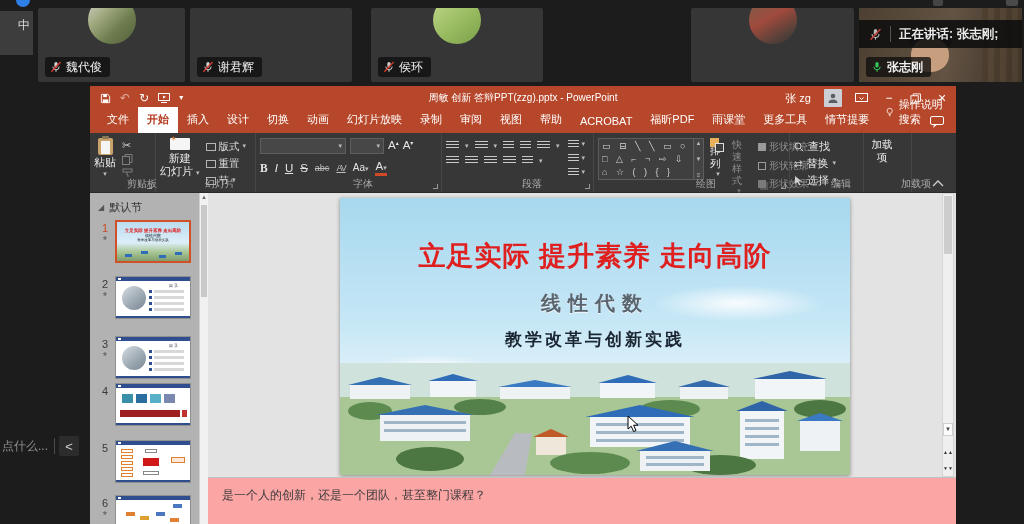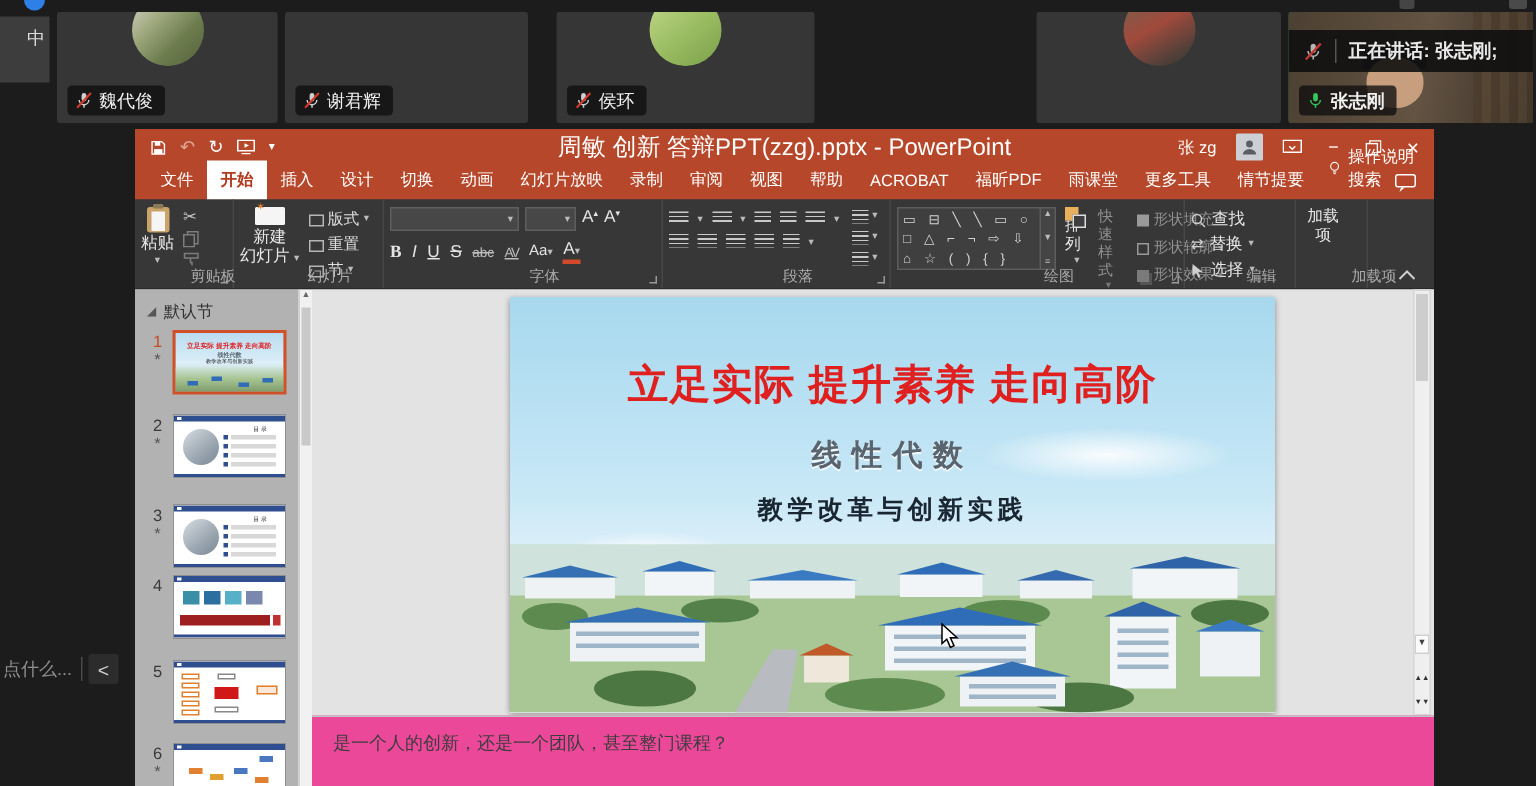--- a/index.html
+++ b/index.html
@@ -45,21 +45,21 @@
   .chat .col{color:#cfcfcf;font-size:13px;width:20px;height:20px;display:flex;align-items:center;justify-content:center;
              background:#2c2c2c;border-radius:2px;margin-left:4px;}
 
   
   .ppt{position:absolute;left:90px;top:86px;width:866px;height:438px;background:#373737;}
   .tbar{position:relative;height:24px;background:#b7472a;display:flex;align-items:center;}
   .qat{display:flex;align-items:center;gap:9px;margin-left:10px;color:#fff;}
   .qat .g{font-size:12px;line-height:1;}
   .qat .dim{color:#dfa898;}
   .wtitle{position:absolute;left:50%;top:0;transform:translateX(-50%);height:24px;display:flex;align-items:center;
-          color:#fff;font-size:16px;white-space:nowrap;}
+          color:#fff;font-size:10px;white-space:nowrap;}
   .wright{position:absolute;right:6px;top:0;height:24px;display:flex;align-items:center;gap:13px;color:#fff;}
   .acct{font-size:11px;}
   .acct-av{width:18px;height:18px;background:#ccd0d5;border-radius:1px;display:flex;align-items:center;justify-content:center;}
   .wbtn{font-size:12px;line-height:1;width:16px;text-align:center;}
   .tabs{position:relative;height:23px;background:#b7472a;display:flex;align-items:flex-end;padding-left:8px;}
   .tab{font-size:11px;color:#fff;padding:5px 9px 6px;white-space:nowrap;}
   .tab.sel{background:#ffffff;color:#b33a1e;font-weight:bold;}
   .tellme{display:flex;align-items:center;gap:5px;color:#fff;font-size:11px;padding:5px 8px 6px;}
   .cmt{position:absolute;right:12px;bottom:5px;}
 
@@ -161,21 +161,21 @@
   .sl-sub2{position:absolute;left:0;right:0;top:130px;text-align:center;font-size:17px;font-weight:bold;color:#1b2633;
            letter-spacing:3px;}
   .photo{position:absolute;left:0;right:0;bottom:0;height:112px;}
   .cursor{position:absolute;left:419px;top:222px;}
   .vscroll{position:absolute;right:2px;top:0;bottom:0;width:12px;background:#efefef;border:1px solid #d5d5d5;}
   .vscroll .th{position:absolute;left:1px;top:2px;width:8px;height:58px;background:#cdcdcd;}
   .vscroll .dn{position:absolute;left:0;right:0;bottom:40px;height:13px;background:#fbfbfb;border:1px solid #cfcfcf;
                text-align:center;font-size:6px;color:#444;line-height:11px;}
   .vscroll .pv,.vscroll .nx{position:absolute;left:0;right:0;text-align:center;font-size:5px;color:#333;line-height:4.5px;}
   .vscroll .pv{bottom:22px;} .vscroll .nx{bottom:6px;}
-  .notes{position:absolute;left:118px;right:0;bottom:0;height:47px;background:#ec4899;border-top:1px solid #c2c2c2;}
+  .notes{position:absolute;left:118px;right:0;bottom:0;height:47px;background:#fca5a5;border-top:1px solid #c2c2c2;}
   .notes .tx{padding:9px 0 0 14px;font-size:12px;color:#3d3d3d;}
 </style>
 </head>
 <body>
 
 <div class="screen">
 
   <div class="frag-blue"></div>
   <div class="frag-a"></div>
   <div class="frag-b"></div>

